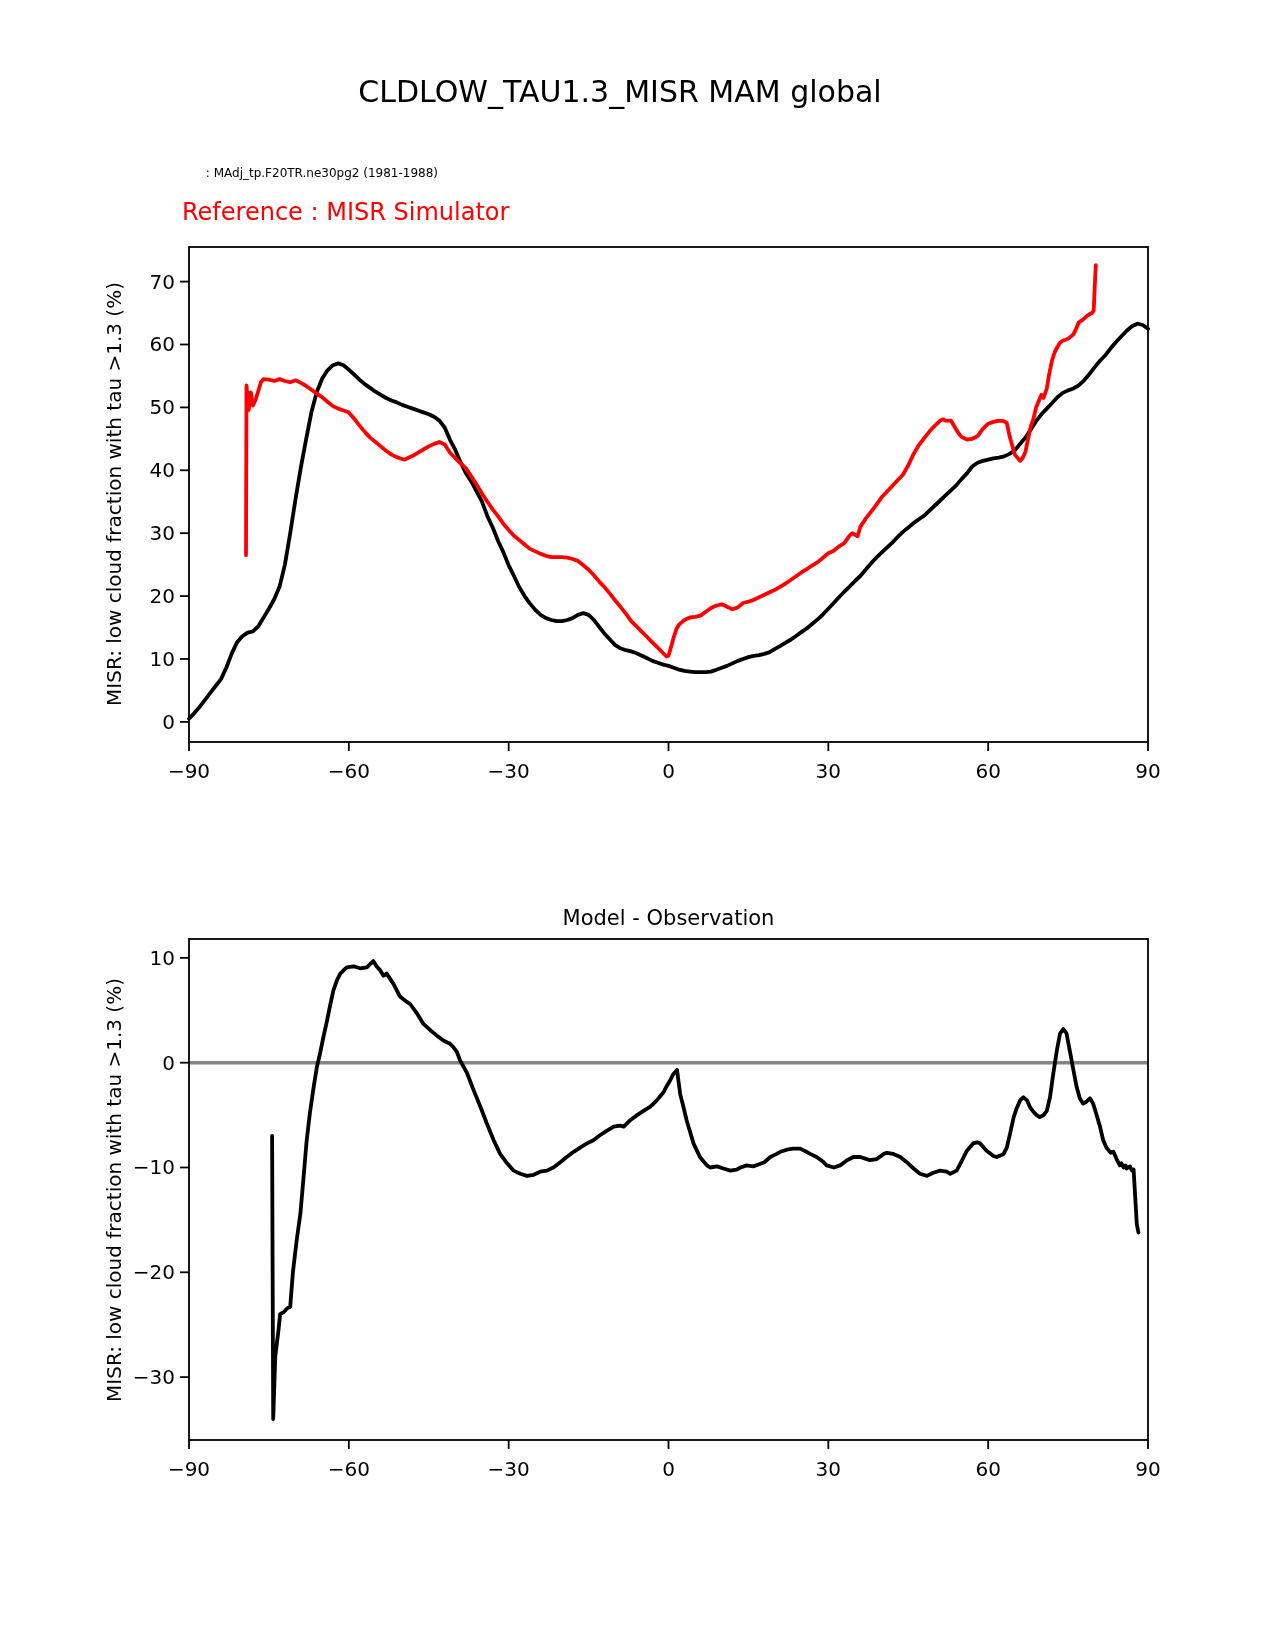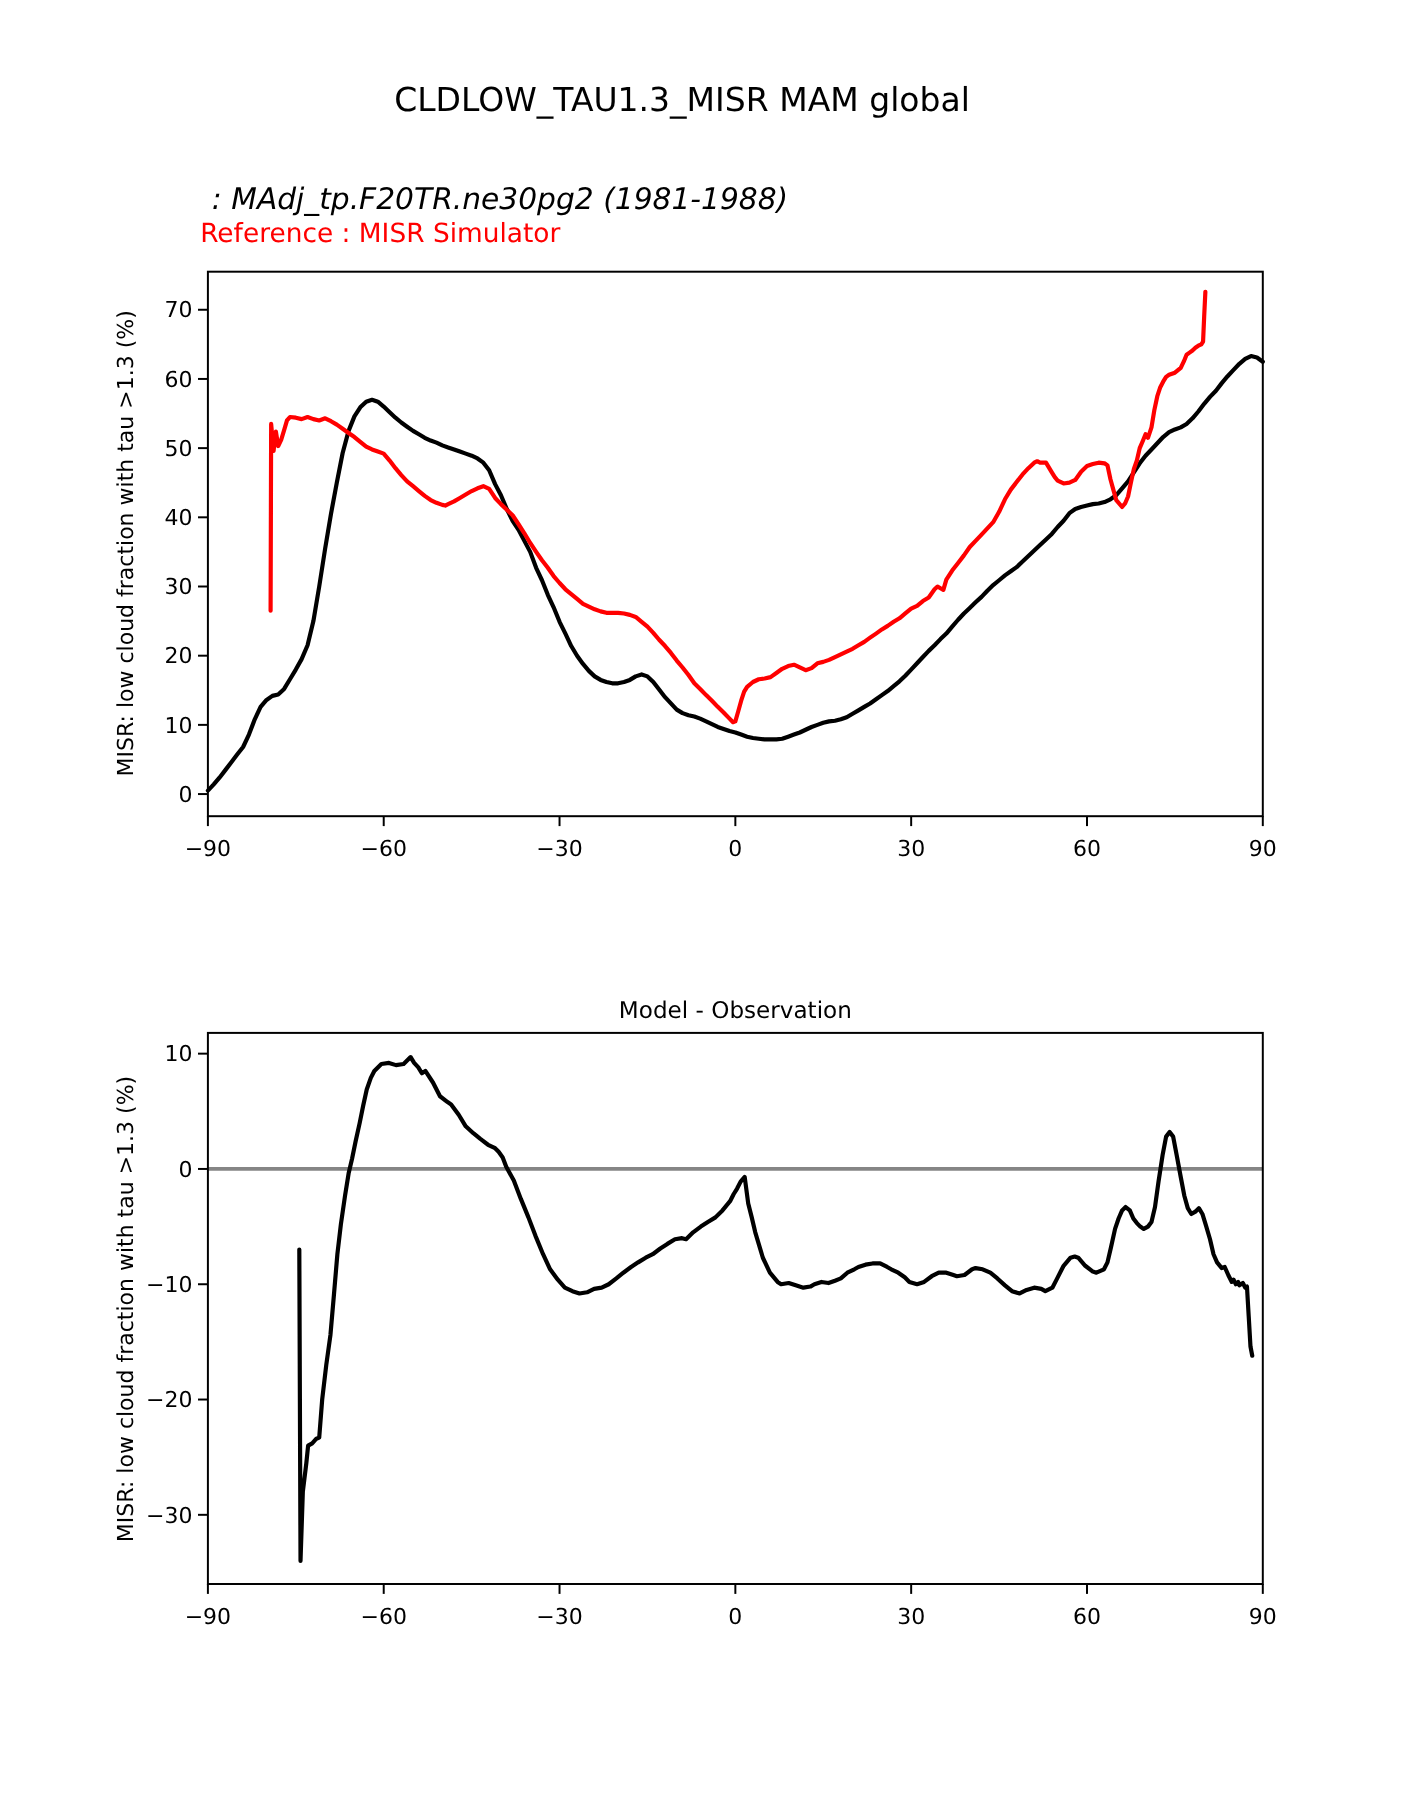--- a/index.html
+++ b/index.html
@@ -1,20 +1,20 @@
 <!DOCTYPE html>
 <html><head>
 <meta charset="utf-8">
 <style>
   html,body{margin:0;padding:0;background:#ffffff;}
   .page{position:relative;width:1275px;height:1650px;background:#ffffff;overflow:hidden;
         font-family:"DejaVu Sans","Liberation Sans",sans-serif;color:#000;}
   .page-title{position:absolute;left:0;top:74px;width:1240px;text-align:center;
               font-size:30px;color:#000;}
-  .subtitle-model{position:absolute;left:184px;top:166px;font-size:27px;color:#000;white-space:pre;font-style:italic;}
+  .subtitle-model{position:absolute;left:202px;top:166px;font-size:12px;color:#000;white-space:pre;}
   .subtitle-ref{position:absolute;left:182px;top:198px;font-size:24px;}
   svg{position:absolute;left:0;top:0;}
   text{font-family:"DejaVu Sans","Liberation Sans",sans-serif;fill:#000;}
 </style>
 </head>
 <body>
 
 <div class="page">
   <div class="page-title">CLDLOW_TAU1.3_MISR MAM global</div>
   <div class="subtitle-model"> : MAdj_tp.F20TR.ne30pg2 (1981-1988)</div>

